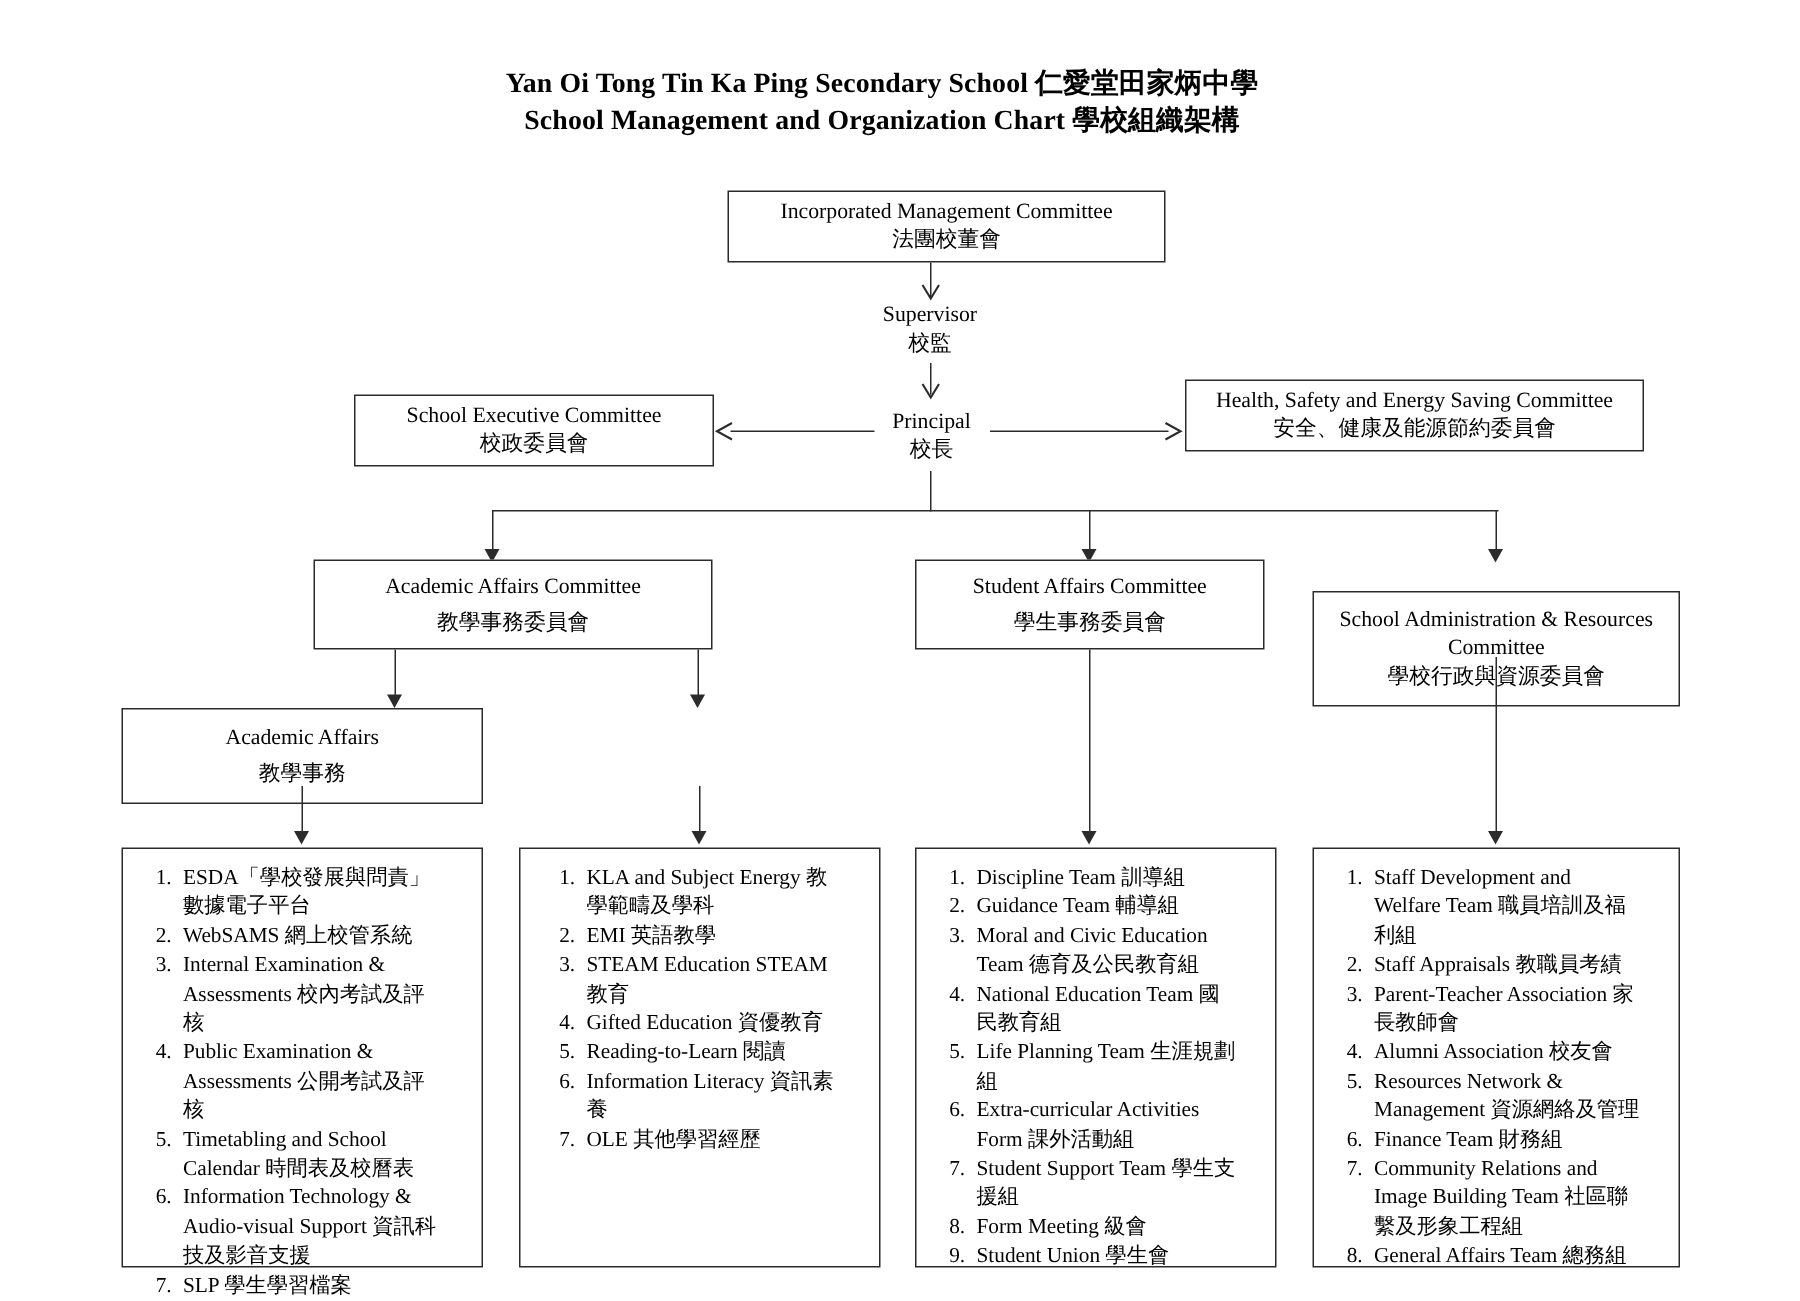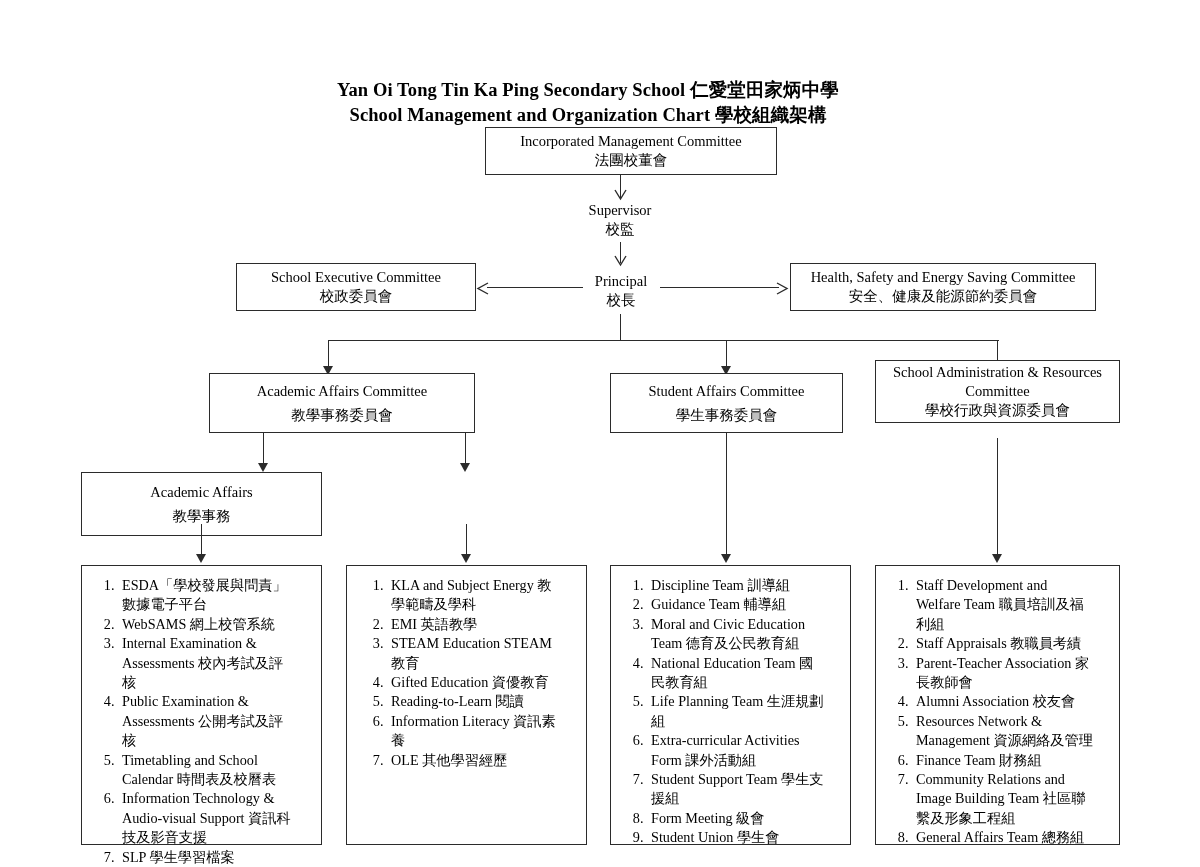--- a/index.html
+++ b/index.html
@@ -21,21 +21,20 @@
   .abs { position: absolute; }
 
   
   #title-block {
     left: 0; top: 44px; width: 1176px;
     text-align: center;
     font-weight: bold;
     font-size: 18.5px;
     line-height: 25px;
     letter-spacing: 0.1px;
-    margin-top: 34px;
   }
   #title-block .tline { display: block; white-space: nowrap; }
 
   
   .box {
     box-sizing: border-box;
     border: 1.3px solid #2b2b2b;
     background: #ffffff;
     display: flex;
     flex-direction: column;
@@ -135,21 +134,21 @@
     <span class="ln">校政委員會</span>
   </div>
 
   <div class="abs hline" style="left:487px; top:287px; width:96px; height:1.4px;"></div>
   <div class="abs" style="left:476px; top:281px;">
     <svg width="13" height="13" viewBox="0 0 13 13">
         <polyline points="12,1 2,6.5 12,12" fill="none" stroke="#2b2b2b" stroke-width="1.4"></polyline>
       </svg>
   </div>
 
-  <div class="abs box" style="left:790px; top:263px; width:306px; height:48px;">
+  <div class="abs box" style="left:790px; top:253px; width:306px; height:48px;">
     <span class="ln">Health, Safety and Energy Saving Committee</span>
     <span class="ln">安全、健康及能源節約委員會</span>
   </div>
 
   <div class="abs hline" style="left:660px; top:287px; width:119px; height:1.4px;"></div>
   <div class="abs" style="left:776px; top:281px;">
     <svg width="13" height="13" viewBox="0 0 13 13">
         <polyline points="1,1 11,6.5 1,12" fill="none" stroke="#2b2b2b" stroke-width="1.4"></polyline>
       </svg>
   </div>
@@ -169,21 +168,21 @@
   <div class="abs box two-line-gap" style="left:209px; top:373px; width:266px; height:60px;">
     <span class="ln">Academic Affairs Committee</span>
     <span class="ln">教學事務委員會</span>
   </div>
 
   <div class="abs box two-line-gap" style="left:610px; top:373px; width:233px; height:60px;">
     <span class="ln">Student Affairs Committee</span>
     <span class="ln">學生事務委員會</span>
   </div>
 
-  <div class="abs box" style="left:875px; top:360px; width:245px; height:63px;">
+  <div class="abs box" style="left:875px; top:394px; width:245px; height:77px;">
     <span class="ln">School Administration &amp; Resources</span>
     <span class="ln">Committee</span>
     <span class="ln">學校行政與資源委員會</span>
   </div>
 
   <div class="abs vline" style="left:263px; top:433px; width:1.4px; height:32px;"></div>
   <div class="abs arrowdown" style="left:258px; top:463px;"></div>
 
   <div class="abs vline" style="left:465px; top:433px; width:1.4px; height:32px;"></div>
   <div class="abs arrowdown" style="left:460px; top:463px;"></div>

